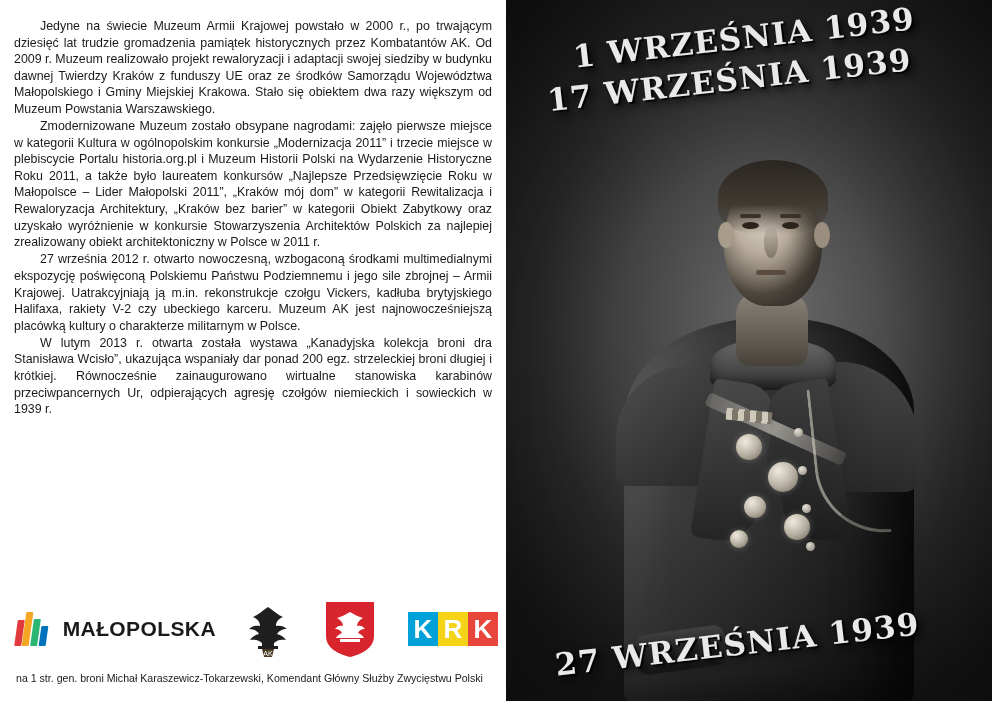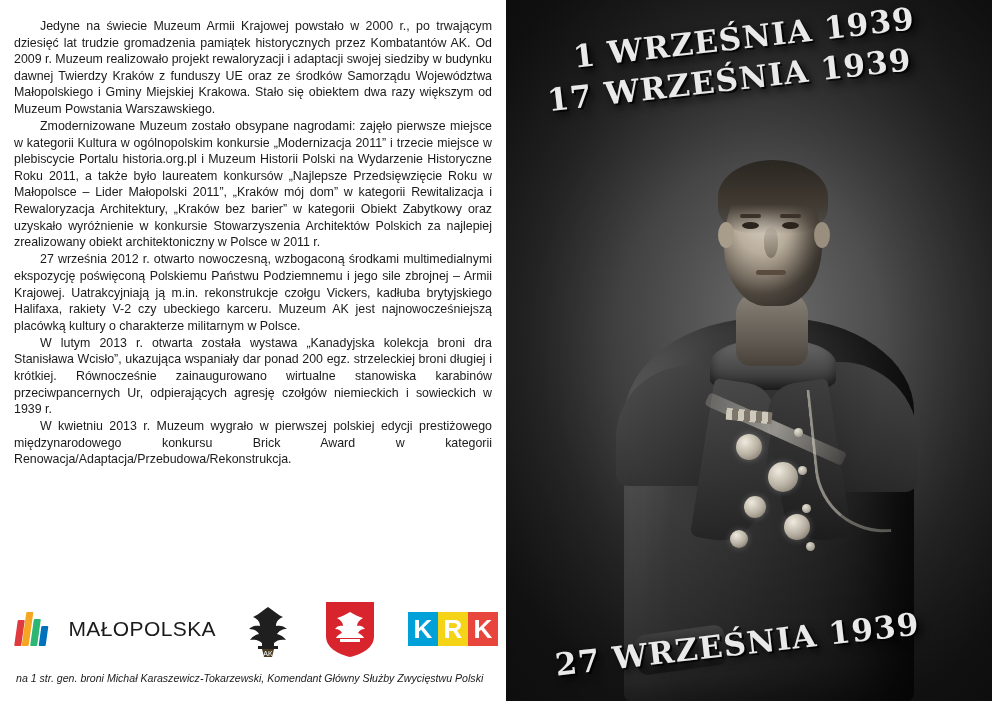--- a/index.html
+++ b/index.html
@@ -68,21 +68,21 @@
     bottom: 0;
     width: 7px;
     border-radius: 1px;
   }
   .mal-mark .b1 { left: 0;  height: 26px; background: #e03a3e; transform: skewX(-8deg); }
   .mal-mark .b2 { left: 8px;  height: 34px; background: #f5a623; transform: skewX(-8deg);}
   .mal-mark .b3 { left: 16px; height: 27px; background: #2bb673; transform: skewX(-8deg);}
   .mal-mark .b4 { left: 24px; height: 20px; background: #0072bc; transform: skewX(-8deg);}
   .mal-text {
     font-size: 21px;
-    font-weight: normal;
+    font-weight: bold;
     letter-spacing: 0.4px;
     color: #1a1a1a;
     white-space: nowrap;
     margin-left: 30px;
   }
 
   .logo-ak {
     width: 56px;
     height: 56px;
     margin-left: 24px;
@@ -121,21 +121,20 @@
   }
 
   .caption {
     position: absolute;
     left: 16px;
     bottom: 16px;
     font-size: 10.6px;
     color: #1a1a1a;
     line-height: 14px;
     width: 480px;
-    font-style: italic;
   }
 
   
   .right-page {
     position: relative;
     width: 486px;
     height: 701px;
     overflow: hidden;
     background: #2e2e2e;
   }
@@ -376,21 +375,20 @@
 
 <div id="page">
 
   <div class="left-page">
 
     <div class="body-text">
       <p>Jedyne na świecie Muzeum Armii Krajowej powstało w 2000 r., po trwającym dziesięć lat trudzie gromadzenia pamiątek historycznych przez Kombatantów AK. Od 2009 r. Muzeum realizowało projekt rewaloryzacji i adaptacji swojej siedziby w budynku dawnej Twierdzy Kraków z funduszy UE oraz ze środków Samorządu Województwa Małopolskiego i Gminy Miejskiej Krakowa. Stało się obiektem dwa razy większym od Muzeum Powstania Warszawskiego.</p>
       <p>Zmodernizowane Muzeum zostało obsypane nagrodami: zajęło pierwsze miejsce w kategorii Kultura w ogólnopolskim konkursie „Modernizacja 2011” i trzecie miejsce w plebiscycie Portalu historia.org.pl i Muzeum Historii Polski na Wydarzenie Historyczne Roku 2011, a także było laureatem konkursów „Najlepsze Przedsięwzięcie Roku w Małopolsce – Lider Małopolski 2011”, „Kraków mój dom” w kategorii Rewitalizacja i Rewaloryzacja Architektury, „Kraków bez barier” w kategorii Obiekt Zabytkowy oraz uzyskało wyróżnienie w konkursie Stowarzyszenia Architektów Polskich za najlepiej zrealizowany obiekt architektoniczny w Polsce w 2011 r.</p>
       <p>27 września 2012 r. otwarto nowoczesną, wzbogaconą środkami multimedialnymi ekspozycję poświęconą Polskiemu Państwu Podziemnemu i jego sile zbrojnej – Armii Krajowej. Uatrakcyjniają ją m.in. rekonstrukcje czołgu Vickers, kadłuba brytyjskiego Halifaxa, rakiety V-2 czy ubeckiego karceru. Muzeum AK jest najnowocześniejszą placówką kultury o charakterze militarnym w Polsce.</p>
       <p>W lutym 2013 r. otwarta została wystawa „Kanadyjska kolekcja broni dra Stanisława Wcisło”, ukazująca wspaniały dar ponad 200 egz. strzeleckiej broni długiej i krótkiej. Równocześnie zainaugurowano wirtualne stanowiska karabinów przeciwpancernych Ur, odpierających agresję czołgów niemieckich i sowieckich w 1939 r.</p>
-      <p>W kwietniu 2013 r. Muzeum wygrało w pierwszej polskiej edycji prestiżowego międzynarodowego konkursu Brick Award w kategorii Renowacja/Adaptacja/Przebudowa/Rekonstrukcja.</p>
     </div>
 
     <div class="logos">
 
       <div class="logo-malopolska">
         <div class="mal-mark">
           <span class="b1"></span>
             <span class="b2"></span>
             <span class="b3"></span>
             <span class="b4"></span>

